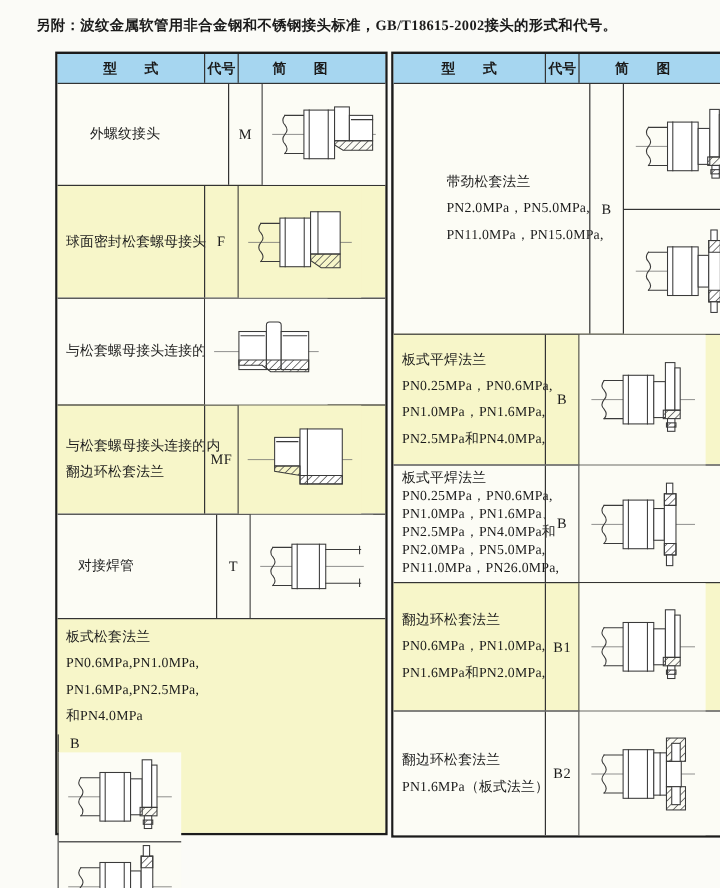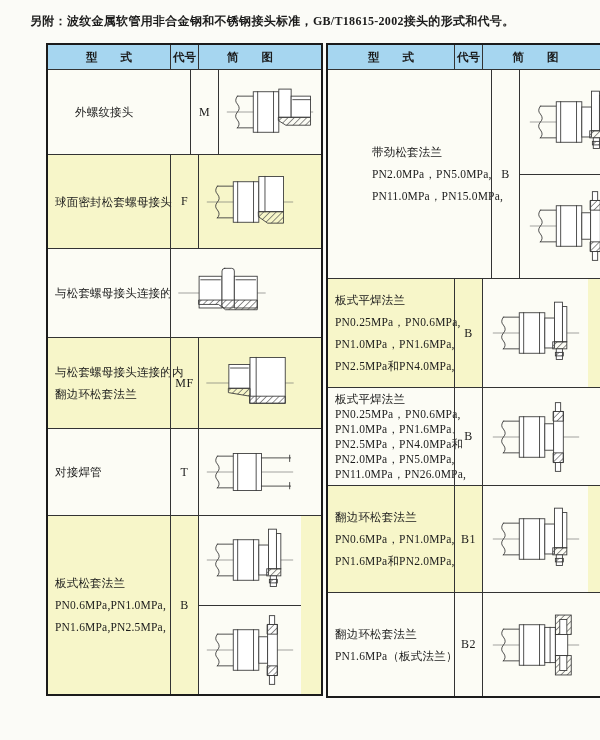--- a/index.html
+++ b/index.html
@@ -171,21 +171,21 @@
                   <line x1="30" y1="25" x2="50" y2="25"></line>
                   <rect x="52" y="13" width="40" height="52" fill="#fff"></rect>
                   <line x1="59" y1="13" x2="59" y2="65"></line>
                   <path d="M28 48 L52 48 L52 57 L28 53 Z" fill="url(#hatch)"></path>
                   <path d="M52 57 L92 57 L92 65 L52 65 Z" fill="url(#hatch)"></path>
                 </g>
               </svg>
             </div>
           </div>
         </div>
-        <div class="row" style="height: 86px;">
+        <div class="row" style="height: 86px; padding-left: 10px;">
           <div class="cell cell-type col-type">
             <div class="tline">对接焊管</div>
           </div>
           <div class="cell cell-code col-code">T</div>
           <div class="cell cell-diagram col-diagram">
             <div class="subcell">
               <svg class="dsvg" viewBox="0 0 104 84" preserveAspectRatio="xMidYMid meet">
                 <line x1="3" y1="42" x2="101" y2="42" stroke="#6a6a6a" stroke-width="0.7"></line>
                 <g stroke="#3a3a3a" stroke-width="1" fill="none" stroke-linecap="square">
                   <path d="M15 24 q-4 5 0 9 q4 5 0 9 q-4 5 0 9 q4 5 0 9"></path>
@@ -196,25 +196,26 @@
                   <line x1="59" y1="21" x2="59" y2="63"></line>
                   <line x1="65" y1="26" x2="98" y2="26"></line>
                   <line x1="65" y1="58" x2="98" y2="58"></line>
                   <line x1="97" y1="23" x2="97" y2="30"></line>
                   <line x1="97" y1="54" x2="97" y2="61"></line>
                 </g>
               </svg>
             </div>
           </div>
         </div>
-        <div class="row hl" style="height: 178px;">
+        <div class="row hl" style="height: 178px; flex-direction: column;">
           <div class="cell cell-type col-type">
             <div class="tline">板式松套法兰</div>
             <div class="tline">PN0.6MPa,PN1.0MPa,</div>
             <div class="tline">PN1.6MPa,PN2.5MPa,</div>
+            <div class="tline">和PN4.0MPa</div>
           </div>
           <div class="cell cell-code col-code">B</div>
           <div class="cell cell-diagram col-diagram">
             <div class="subcell">
               <svg class="dsvg" viewBox="0 0 104 84" preserveAspectRatio="xMidYMid meet">
                 <line x1="3" y1="42" x2="101" y2="42" stroke="#6a6a6a" stroke-width="0.7"></line>
                 <g stroke="#3a3a3a" stroke-width="1" fill="none" stroke-linecap="square">
                   <path d="M15 24 q-4 5 0 9 q4 5 0 9 q-4 5 0 9 q4 5 0 9"></path>
                   <line x1="15" y1="24" x2="33" y2="24"></line>
                   <line x1="15" y1="60" x2="33" y2="60"></line>

